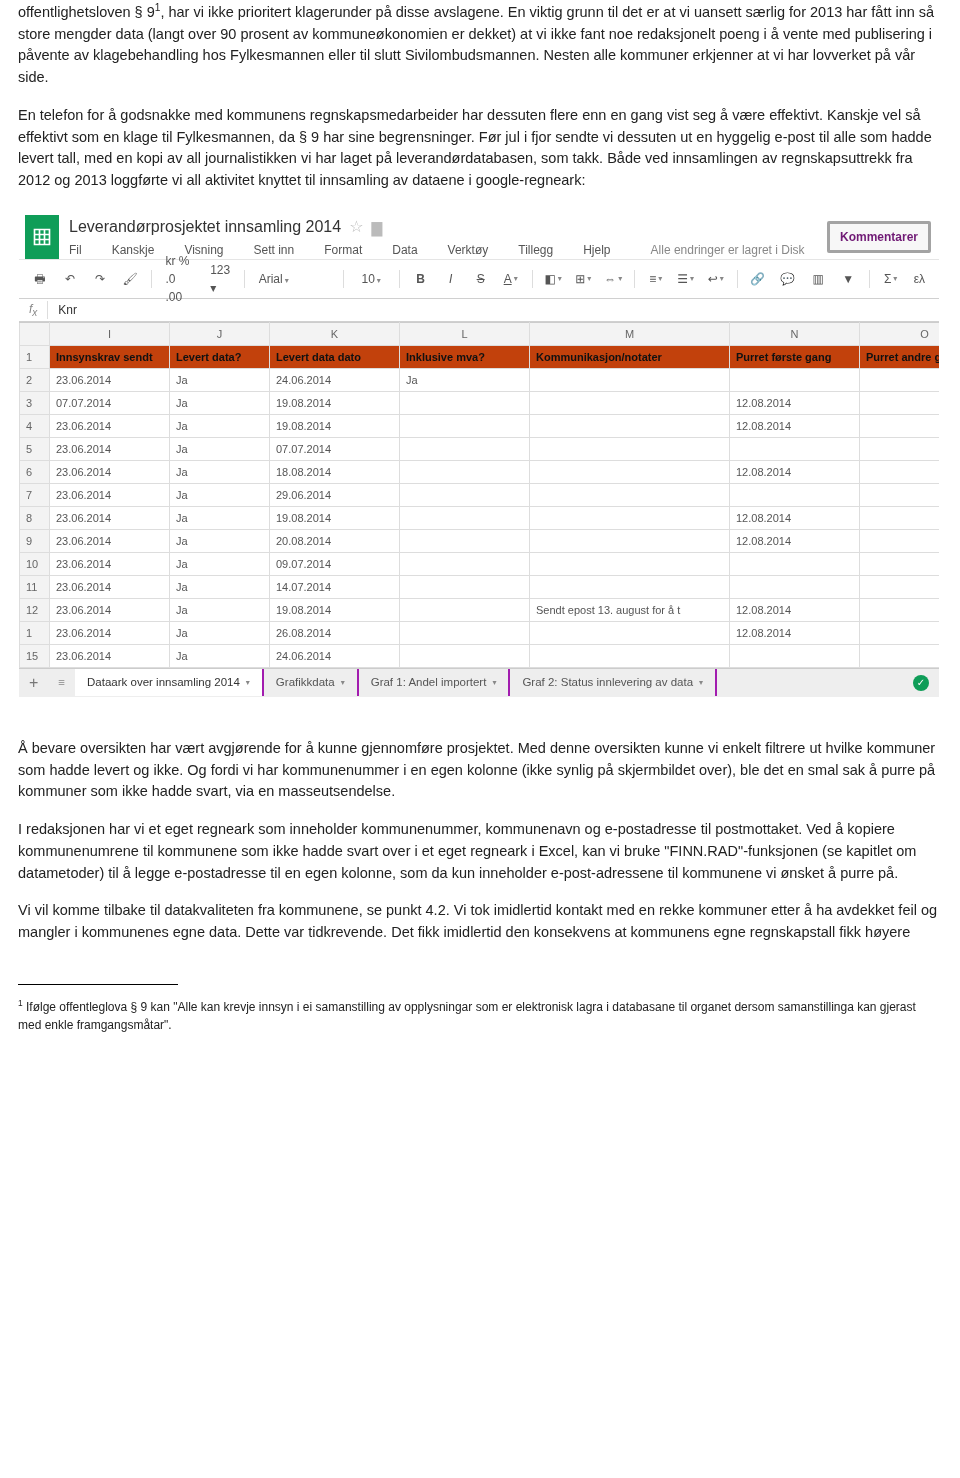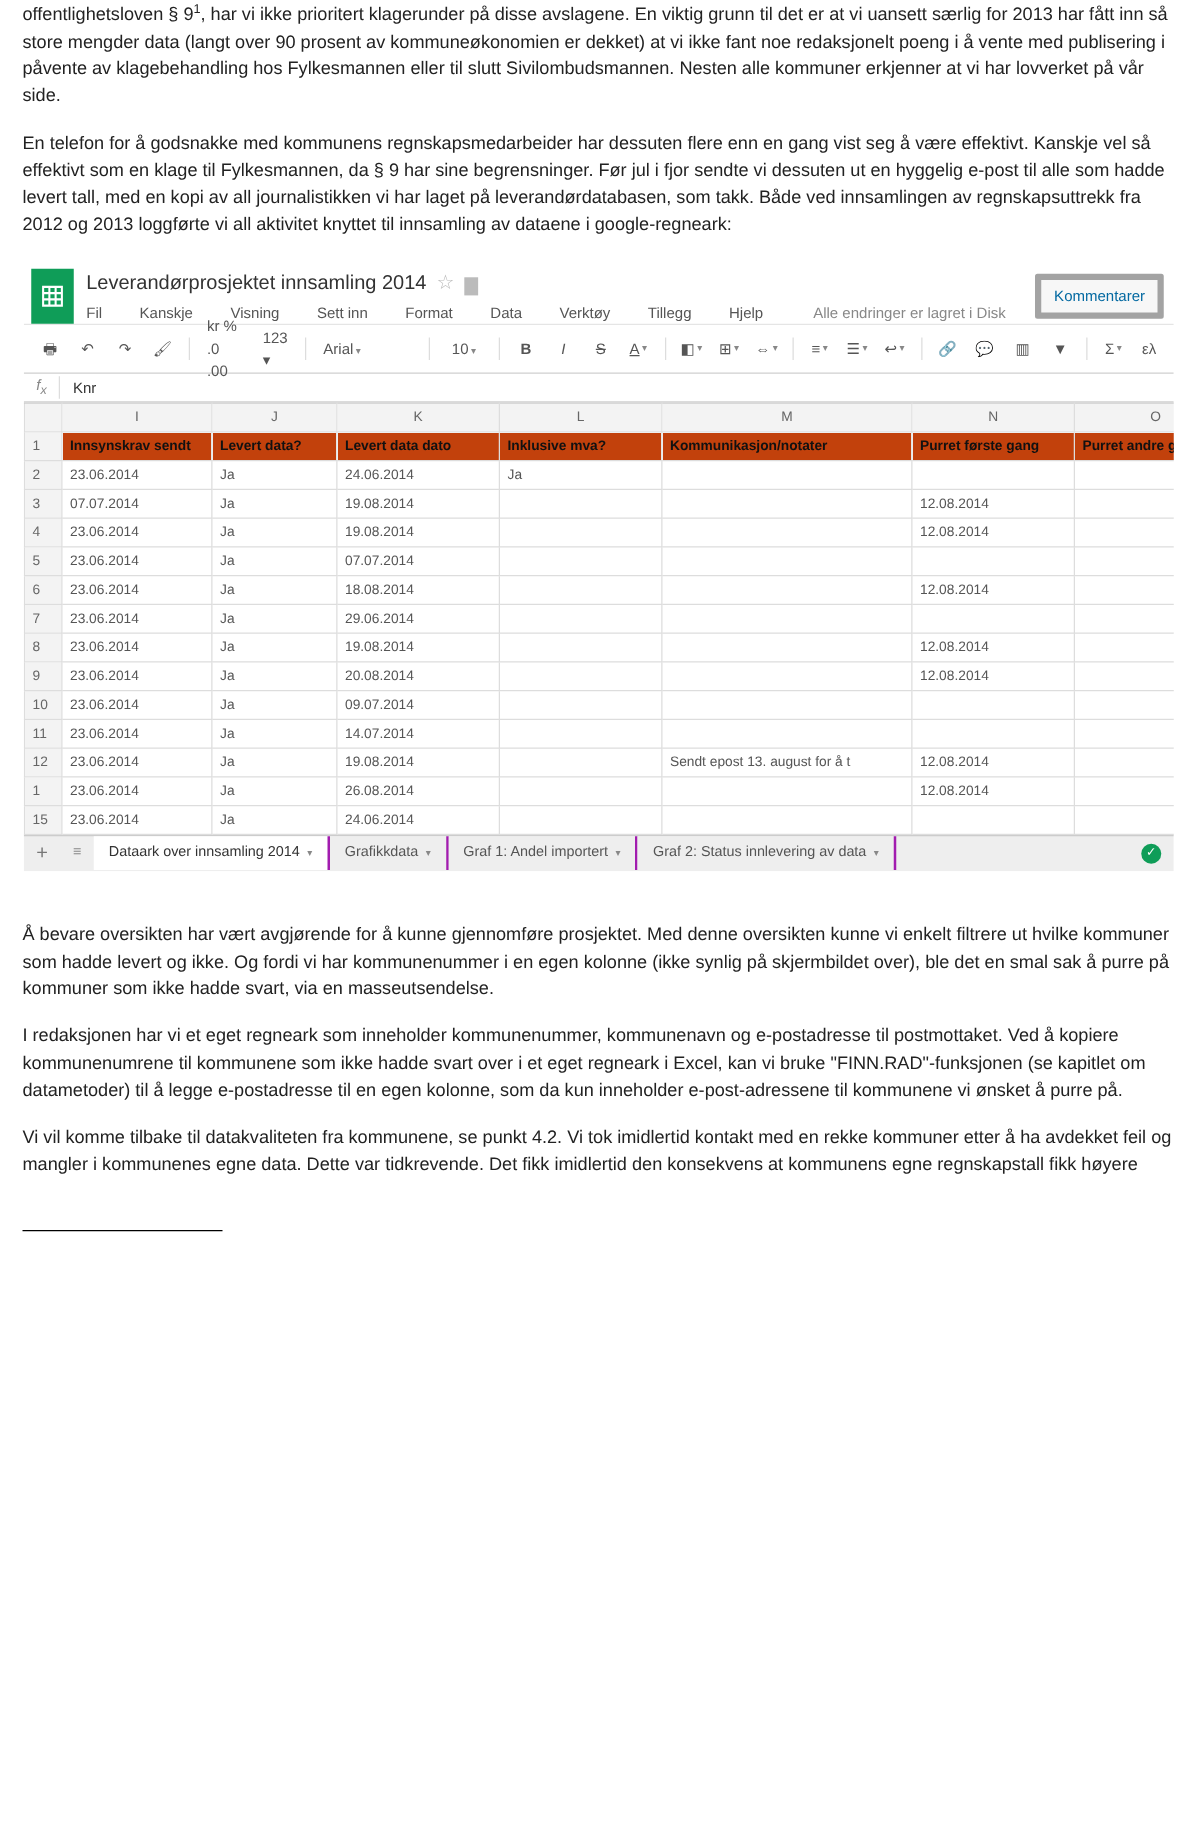--- a/index.html
+++ b/index.html
@@ -49,26 +49,26 @@
   .gs-title {
     font-size: 16px; color:#333; font-weight:400;
   }
   .gs-star { color:#bbb; font-size:16px;}
   .gs-folder { color:#bbb; font-size:14px;}
   .gs-menu {
     display:flex; gap:30px; margin-top:2px; font-size:12px; color:#555;
   }
   .gs-saved { color:#888; font-size:12px;}
   .gs-comments {
-    border:5px solid #a3a3a3;
+    border:3px solid #a3a3a3;
     border-radius:2px;
     padding:4px 10px;
     font-size:12px;
-    color:#0369a1;
-    font-weight:normal;
+    color:#701a75;
+    font-weight:bold;
     background:#f7f7f7;
   }
 
   .gs-toolbar {
     display:flex;
     align-items:center;
     gap:4px;
     border-top:1px solid #e5e5e5;
     border-bottom:1px solid #d0d0d0;
     padding:4px 8px;
@@ -457,14 +457,17 @@
       <div class="spacer"></div>
       <div class="ok">✓</div>
     </div>
   </div>
 
   <p class="p">Å bevare oversikten har vært avgjørende for å kunne gjennomføre prosjektet. Med denne oversikten kunne vi enkelt filtrere ut hvilke kommuner som hadde levert og ikke. Og fordi vi har kommunenummer i en egen kolonne (ikke synlig på skjermbildet over), ble det en smal sak å purre på kommuner som ikke hadde svart, via en masseutsendelse.</p>
   <p class="p">I redaksjonen har vi et eget regneark som inneholder kommunenummer, kommunenavn og e-postadresse til postmottaket. Ved å kopiere kommunenumrene til kommunene som ikke hadde svart over i et eget regneark i Excel, kan vi bruke "FINN.RAD"-funksjonen (se kapitlet om datametoder) til å legge e-postadresse til en egen kolonne, som da kun inneholder e-post-adressene til kommunene vi ønsket å purre på.</p>
   <p class="p">Vi vil komme tilbake til datakvaliteten fra kommunene, se punkt 4.2. Vi tok imidlertid kontakt med en rekke kommuner etter å ha avdekket feil og mangler i kommunenes egne data. Dette var tidkrevende. Det fikk imidlertid den konsekvens at kommunens egne regnskapstall fikk høyere</p>
 
   <hr class="hr">
+  <p class="footnote">
+    <span class="sup">1</span><span> Ifølge offentleglova § 9 kan "Alle kan krevje innsyn i ei samanstilling av opplysningar som er elektronisk lagra i databasane til organet dersom samanstillinga kan gjerast med enkle framgangsmåtar".</span>
+  </p>
 
 </div>
 
 </body></html>

